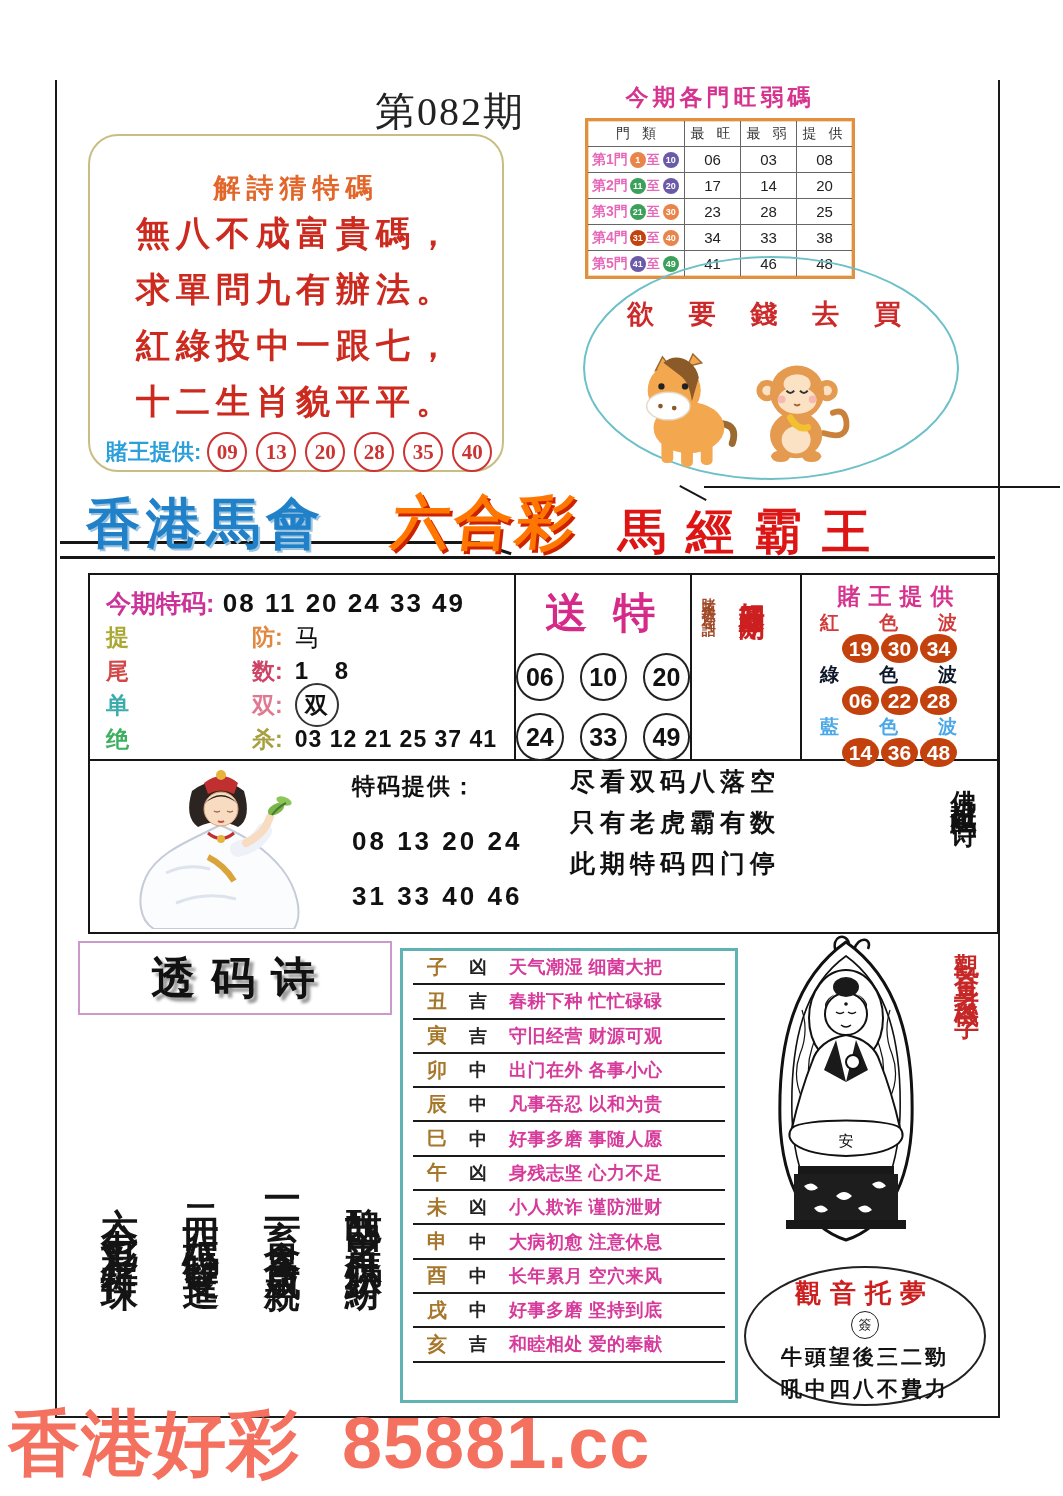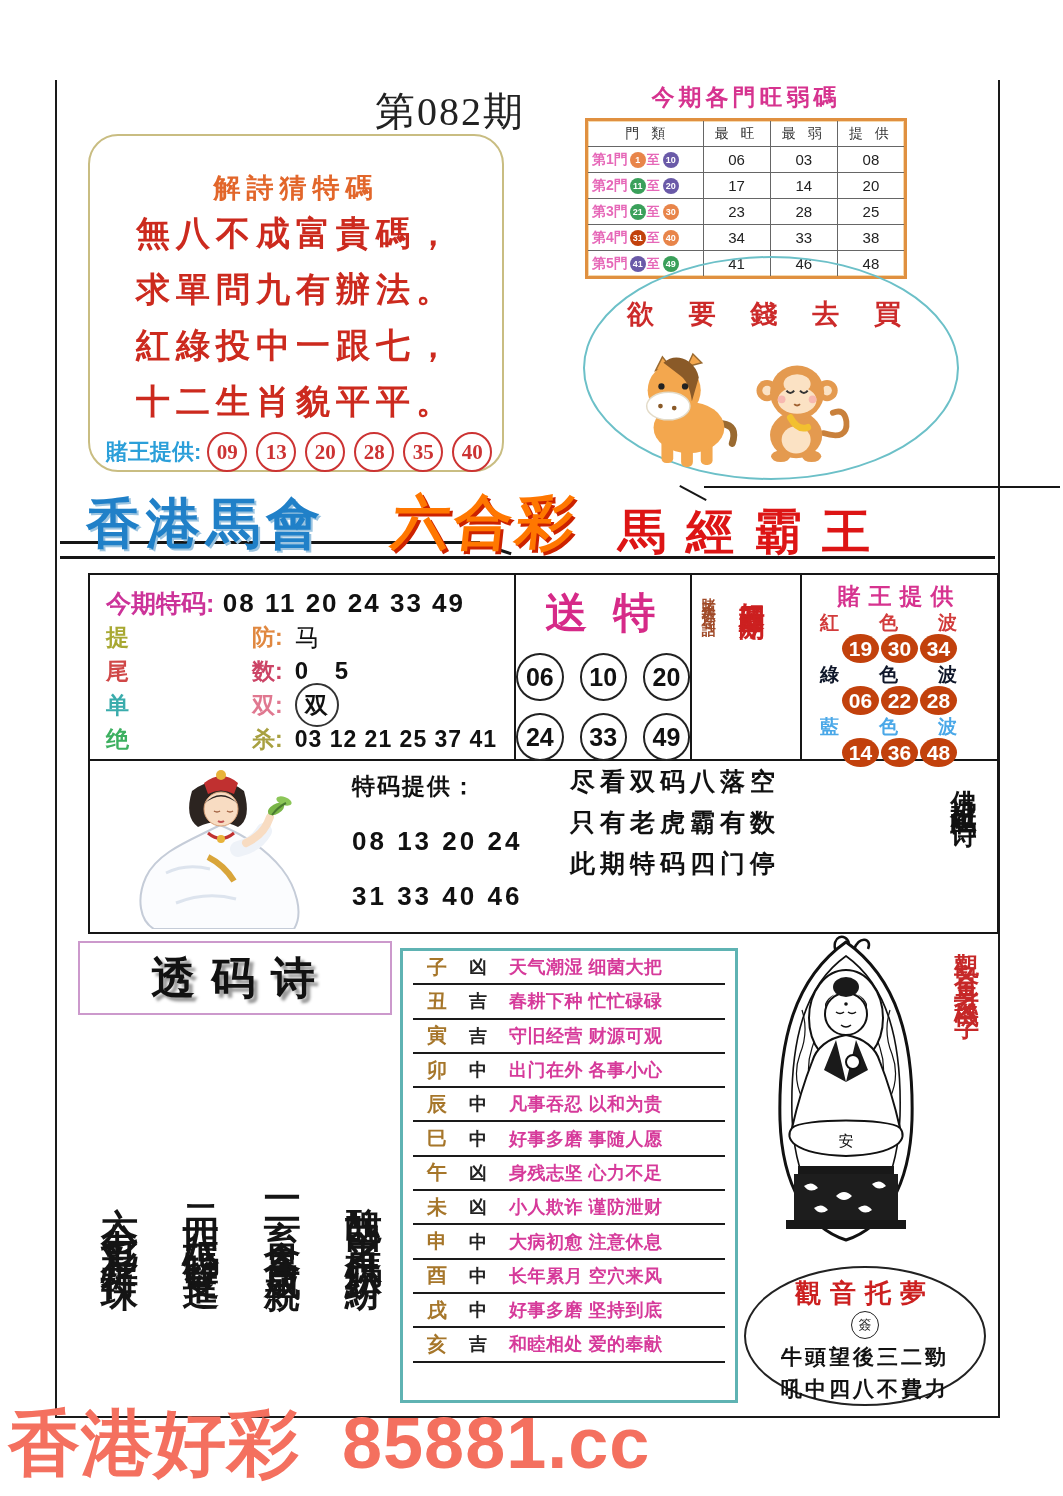--- a/index.html
+++ b/index.html
@@ -19,21 +19,21 @@
   .poem-title{margin-top:34px;text-align:center;font-size:27px;font-weight:bold;color:#e2662a;letter-spacing:6px;}
   .poem-line{height:56px;line-height:56px;text-align:center;font-size:34px;font-weight:bold;color:#cc2a1e;
              font-family:"Liberation Serif","DejaVu Serif",serif;letter-spacing:6px;white-space:pre;}
   .poem-footer{margin-top:2px;display:flex;align-items:center;padding-left:16px;}
   .provider-label{color:#2b9fd9;font-size:22px;font-weight:bold;margin-right:6px;white-space:nowrap;}
   .pcirc{width:36px;height:36px;border:2px solid #cc3333;border-radius:50%;color:#cc3333;
          display:inline-flex;align-items:center;justify-content:center;font-size:21px;font-weight:bold;
          margin-right:9px;font-family:"Liberation Serif","DejaVu Serif",serif;flex:none;}
 
   
-  .st-wrap{left:585px;top:82px;width:322px;}
+  .st-wrap{left:585px;top:82px;width:270px;}
   .st-title{text-align:center;color:#d6338f;font-weight:bold;font-size:23px;letter-spacing:4px;}
   .st-table{margin-top:5px;border:3px solid #e09040;background:#fff;box-shadow:0 0 0 1px #f6d9ae inset;}
   .st-row{display:flex;border-top:1px solid #666;}
   .st-row.first{border-top:none;}
   .st-cell{height:25px;display:flex;align-items:center;justify-content:center;font-size:15px;color:#222;}
   .st-gate{width:112px;justify-content:flex-start;padding-left:4px;border-right:1px solid #666;}
   .st-val{width:67px;border-right:1px solid #666;}
   .st-val.last{border-right:none;}
   .st-head{font-size:14px;letter-spacing:4px;color:#333;white-space:pre;}
   .gate-name{color:#e668b8;font-size:14px;font-weight:bold;white-space:nowrap;}
@@ -305,21 +305,21 @@
         <div class="info-row">
           <span class="c1" style="color:#a8a832">提</span>
           <span class="csp"></span>
           <span class="c2" style="color:#e08840">防:</span>
           <span class="cv cv-serif">马</span>
         </div>
         <div class="info-row">
           <span class="c1" style="color:#d04848">尾</span>
           <span class="csp"></span>
           <span class="c2" style="color:#cc4466">数:</span>
-          <span class="cv" style="letter-spacing:10px">0 5</span>
+          <span class="cv" style="letter-spacing:10px">1 8</span>
         </div>
         <div class="info-row">
           <span class="c1" style="color:#3aacac">单</span>
           <span class="csp"></span>
           <span class="c2" style="color:#e07890">双:</span>
           <span class="cv circ-val">双</span>
         </div>
         <div class="info-row">
           <span class="c1" style="color:#3db060">绝</span>
           <span class="csp"></span>

